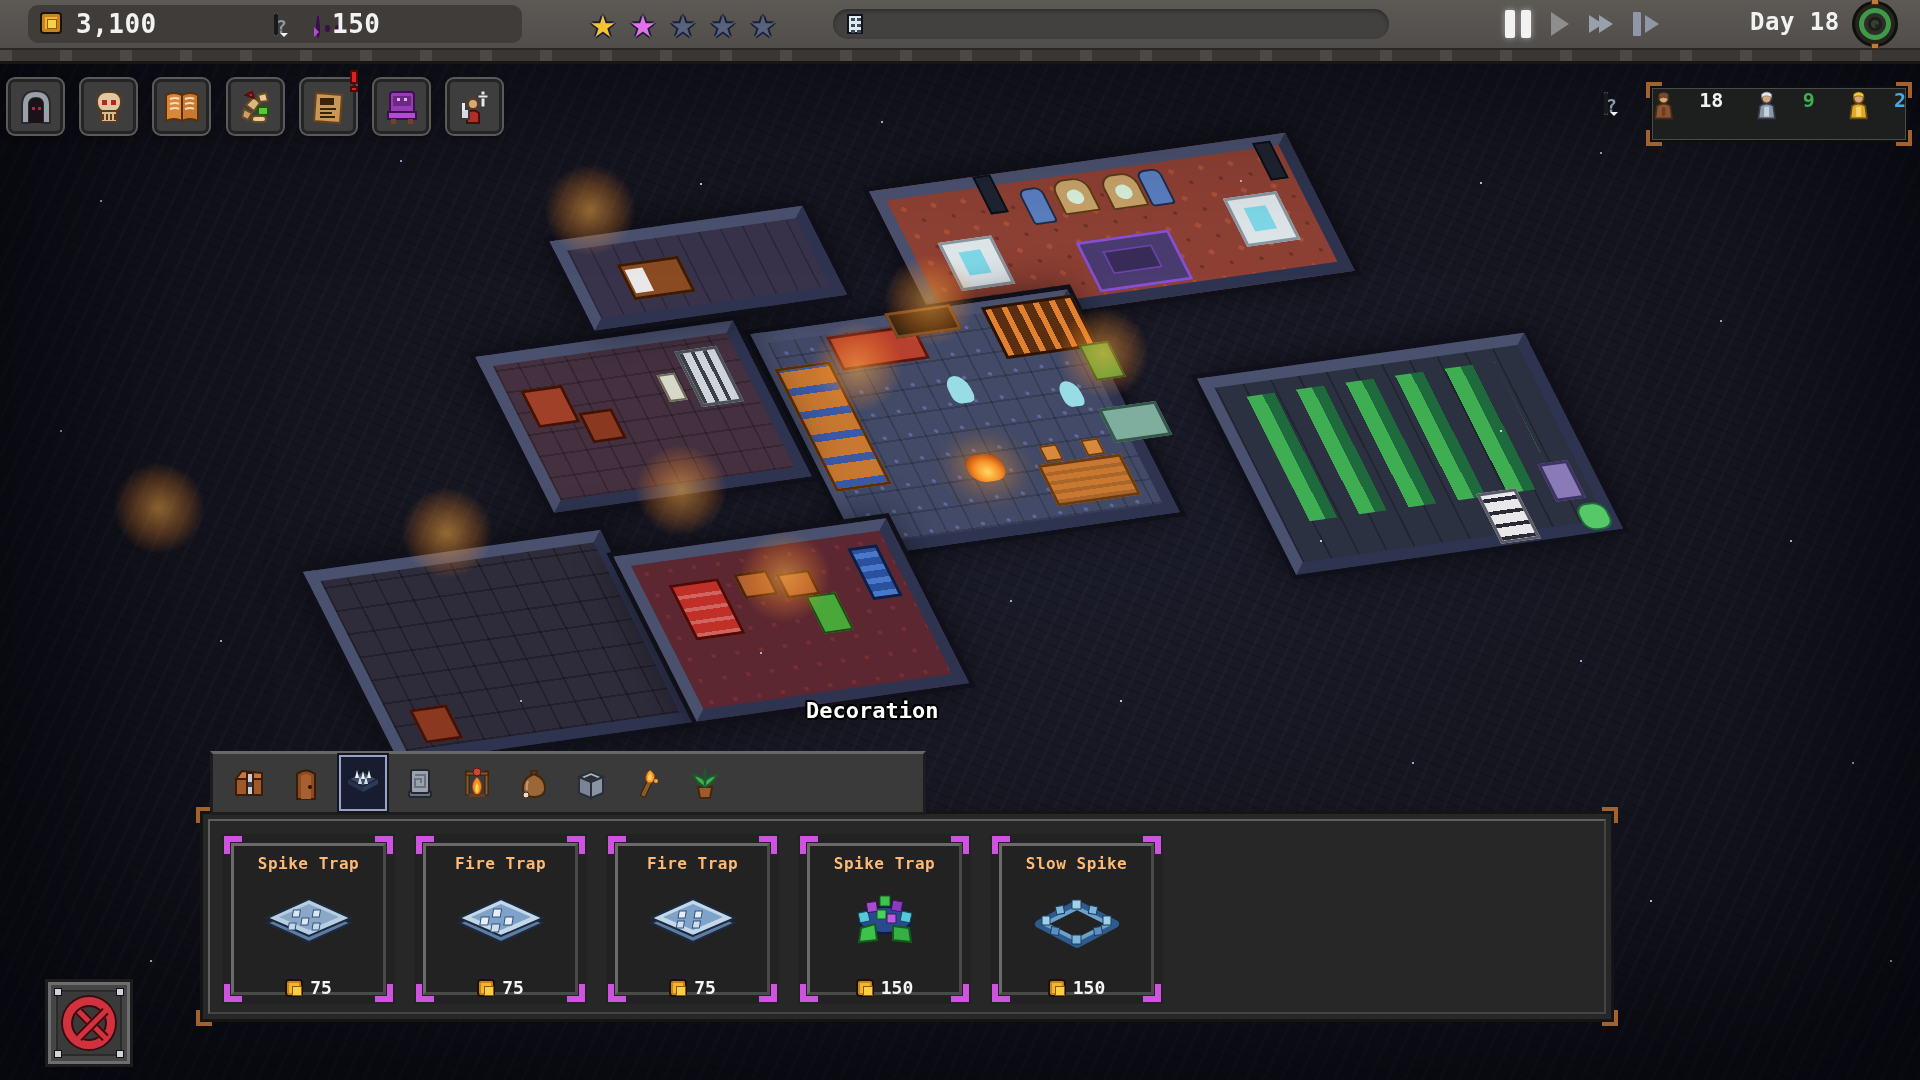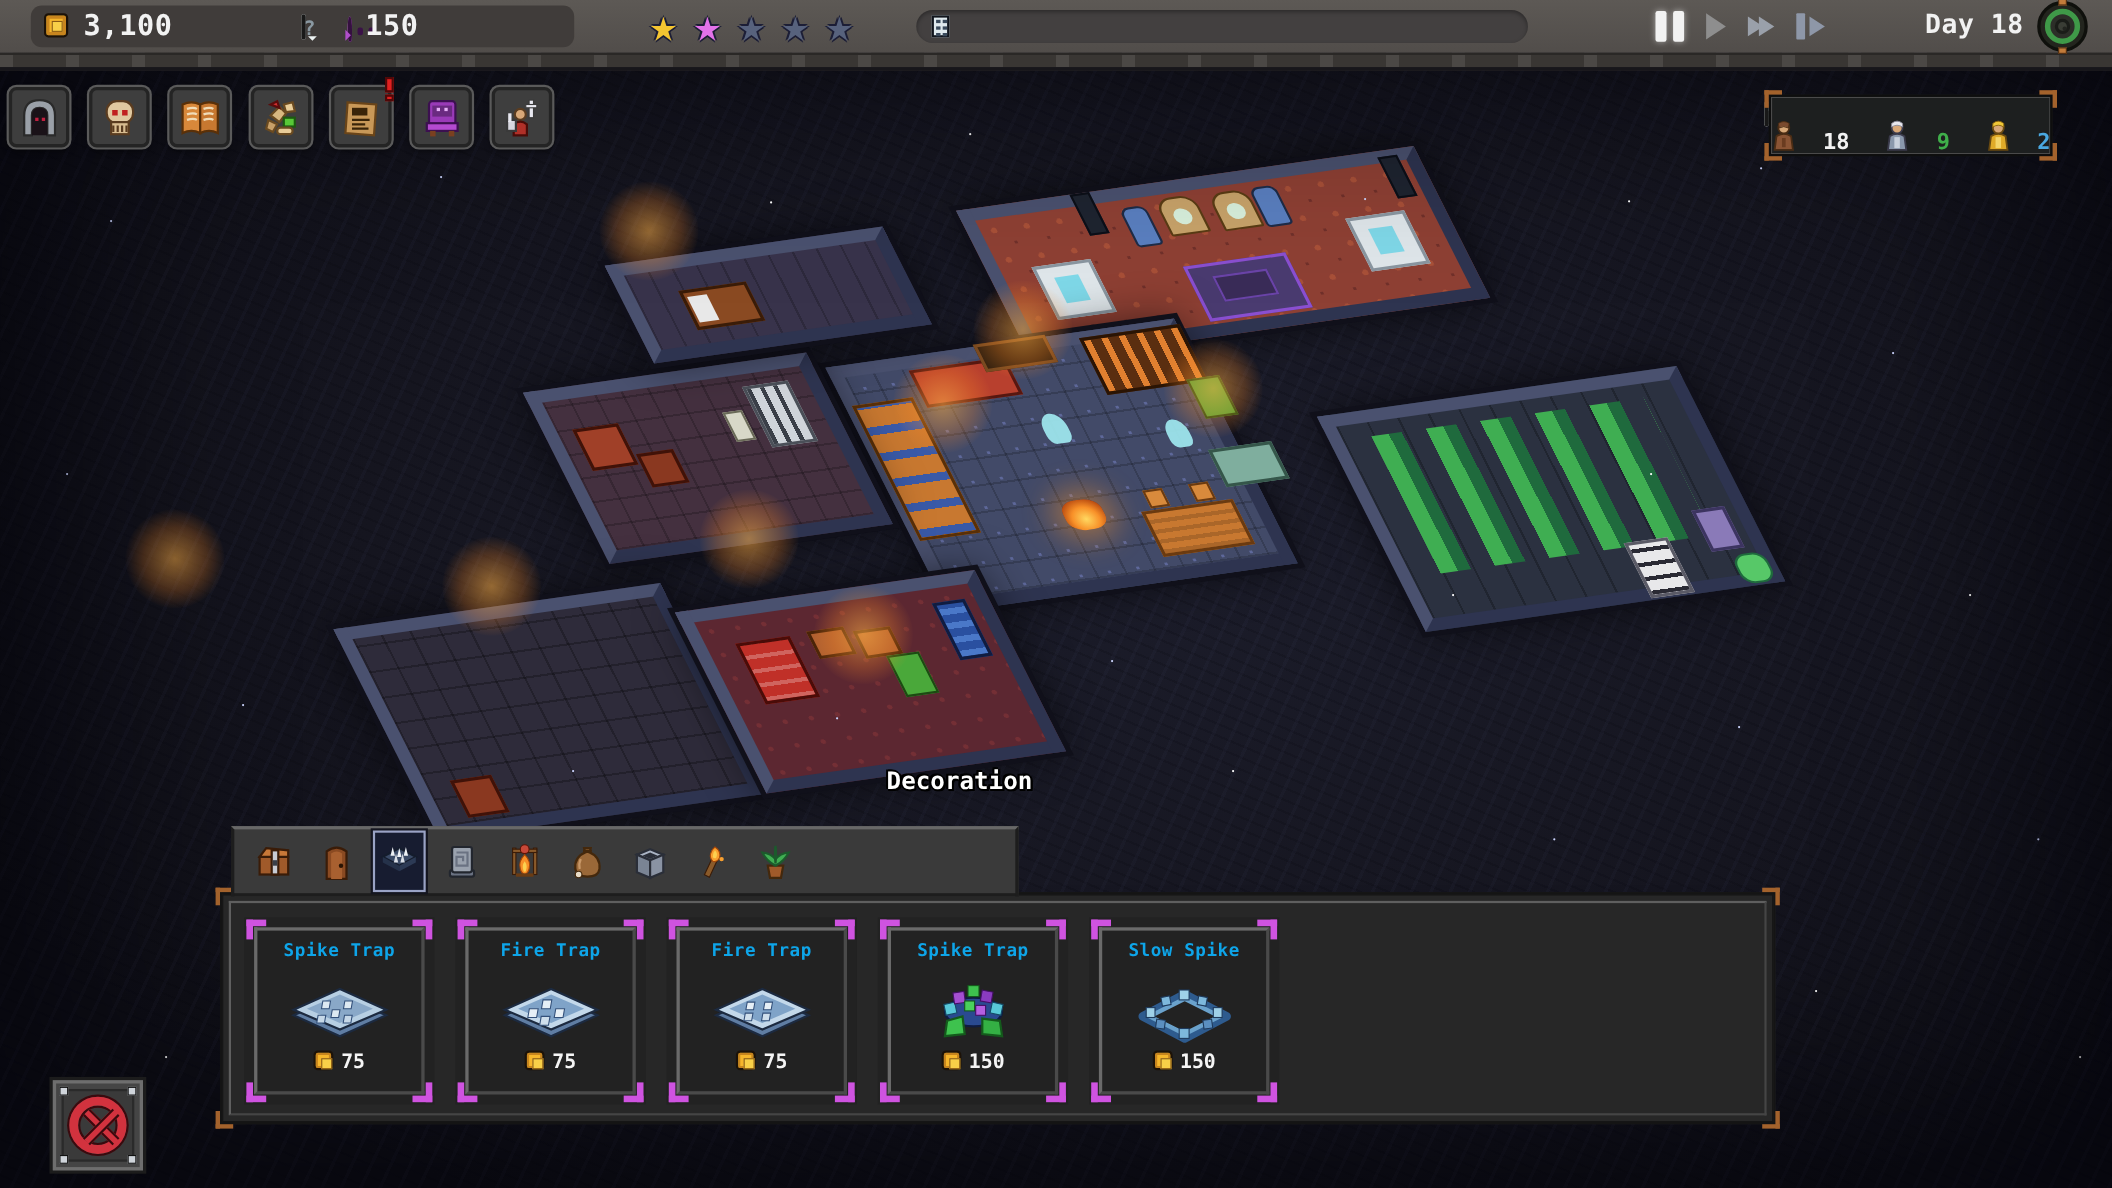--- a/index.html
+++ b/index.html
@@ -88,23 +88,23 @@
 
   
   .toolbtn { position:absolute; top:79px; width:55px; height:55px; background:#3e3e3e; border-radius:7px;
       border:3px solid #242424; box-shadow:0 0 0 2px #5a5a5a, 0 3px 6px rgba(0,0,0,.5);
       display:flex; align-items:center; justify-content:center; cursor:pointer; z-index:15; }
   .notif { position:absolute; left:43px; top:-12px; width:14px; height:24px; z-index:16; }
   .notif .bar { position:absolute; left:3px; top:0; width:8px; height:14px; background:#e02020; border:2px solid #500808; }
   .notif .dot { position:absolute; left:3px; top:16px; width:8px; height:6px; background:#e02020; border:2px solid #500808; }
 
   
-  #popPanel { position:absolute; left:1608px; top:86px; width:258px; height:56px; background:#1d1f1f;
+  #popPanel { position:absolute; left:1650px; top:86px; width:258px; height:56px; background:#1d1f1f;
       border:2px solid #0e0e0e; box-shadow:inset 0 0 0 1px #4a4a4a; z-index:15;
-      display:flex; align-items:flex-end; justify-content:center; gap:24px; }
+      display:flex; align-items:flex-start; justify-content:center; gap:24px; }
   .copper { position:absolute; width:16px; height:16px; border:4px solid #a3622c; }
   .cop-tl { left:-6px; top:-6px; border-right:none; border-bottom:none; }
   .cop-tr { right:-6px; top:-6px; border-left:none; border-bottom:none; }
   .cop-bl { left:-6px; bottom:-6px; border-right:none; border-top:none; }
   .cop-br { right:-6px; bottom:-6px; border-left:none; border-top:none; }
   .popnum { font-size:20px; }
   .n-white { color:#f2f2f2; } .n-green { color:#3fae4a; } .n-blue { color:#4aa8e0; }
 
   
   #decoLabel { position:absolute; left:806px; top:698px; font-size:22px; color:#ffffff; z-index:12;
@@ -121,23 +121,23 @@
   #shopPanel .innerline { position:absolute; inset:6px; border:2px solid #5f5f5f; pointer-events:none;
       border-bottom-color:#454545; border-right-color:#454545; }
   #cards { position:absolute; left:20px; top:21px; display:flex; gap:19px; }
   .card { position:relative; width:173px; height:170px; background:#222222; cursor:pointer; }
   .card .frame { position:absolute; inset:9px; border:3px solid #6a6a6a; border-bottom-color:#4a4a4a; border-right-color:#4a4a4a; }
   .mag { position:absolute; width:18px; height:18px; border:6px solid #cf53e0; z-index:2; }
   .mag-tl { left:2px; top:2px; border-right:none; border-bottom:none; }
   .mag-tr { right:2px; top:2px; border-left:none; border-bottom:none; }
   .mag-bl { left:2px; bottom:2px; border-right:none; border-top:none; }
   .mag-br { right:2px; bottom:2px; border-left:none; border-top:none; }
-  .card h3 { position:absolute; top:20px; width:100%; text-align:center; font-size:16px; color:#0ea5e9; letter-spacing:0.5px; }
+  .card h3 { position:absolute; top:20px; width:100%; text-align:center; font-size:16px; color:#fdba74; letter-spacing:0.5px; }
   .card .icn { position:absolute; top:52px; left:0; width:100%; height:70px; display:flex; align-items:center; justify-content:center; }
-  .card .pricerow { position:absolute; bottom:28px; width:100%; display:flex; justify-content:center; gap:7px; }
+  .card .pricerow { position:absolute; bottom:6px; width:100%; display:flex; align-items:center; justify-content:center; gap:7px; }
   .card .pricerow .coin { width:18px; height:18px; box-shadow:inset 0 0 0 2px #c8851e; }
   .card .price { font-size:18px; color:#f5f5f5; }
 
   
   #closeBtn { position:absolute; left:48px; top:982px; width:82px; height:82px; background:#454545;
       border:3px solid #6e6e6e; box-shadow:0 0 0 3px #1c1c1c; z-index:15; cursor:pointer; }
   #closeBtn .inner { position:absolute; inset:5px; background:#3a3a3a; border:2px solid #2a2a2a; }
   #closeBtn .ring { position:absolute; left:12px; top:12px; width:52px; height:52px; border-radius:50%;
       border:8px solid #d2323e; box-shadow:0 0 0 2px #3a0a0e, inset 0 0 0 2px #3a0a0e; }
   #closeBtn .x1,#closeBtn .x2 { position:absolute; left:22px; top:35px; width:38px; height:9px; background:#d2323e;

